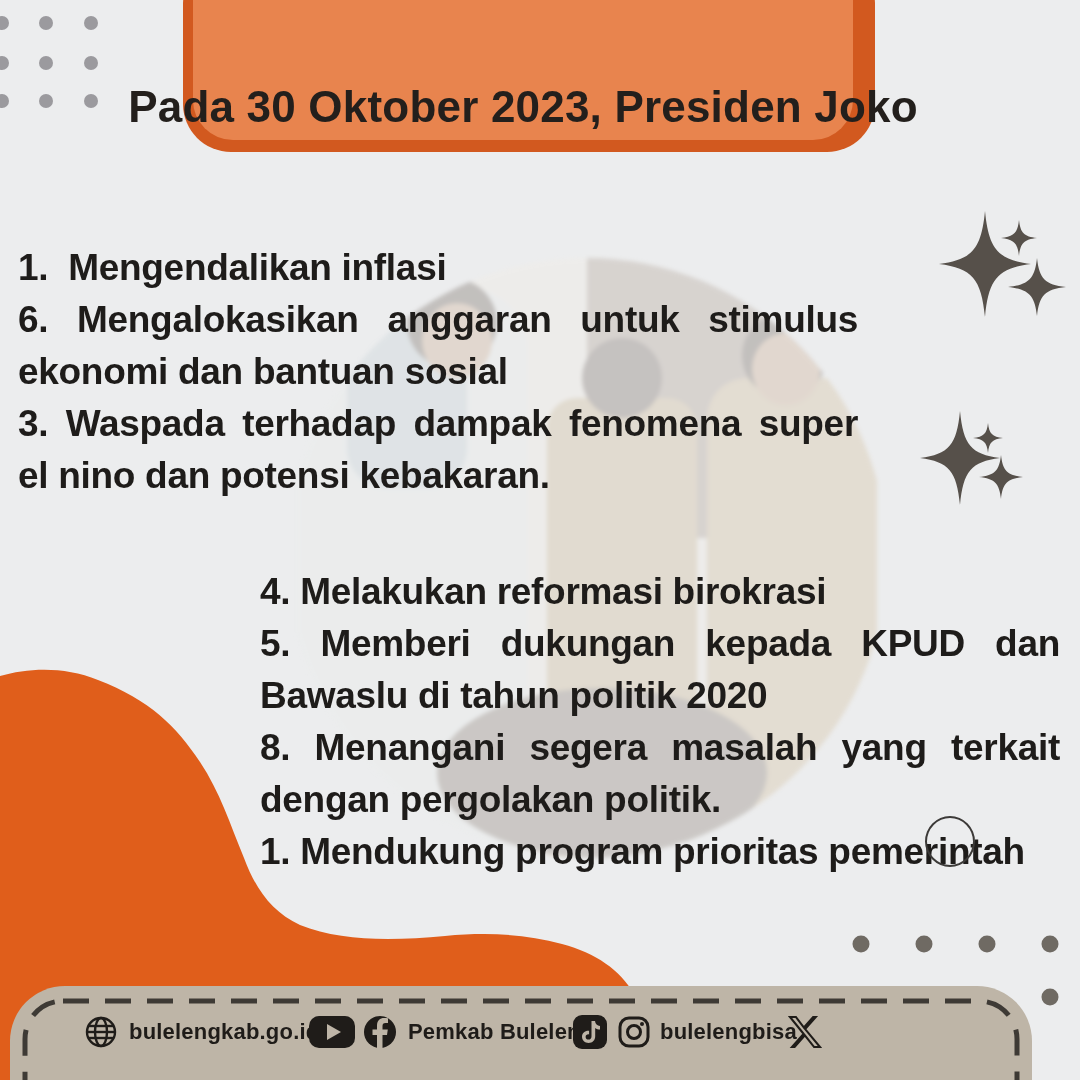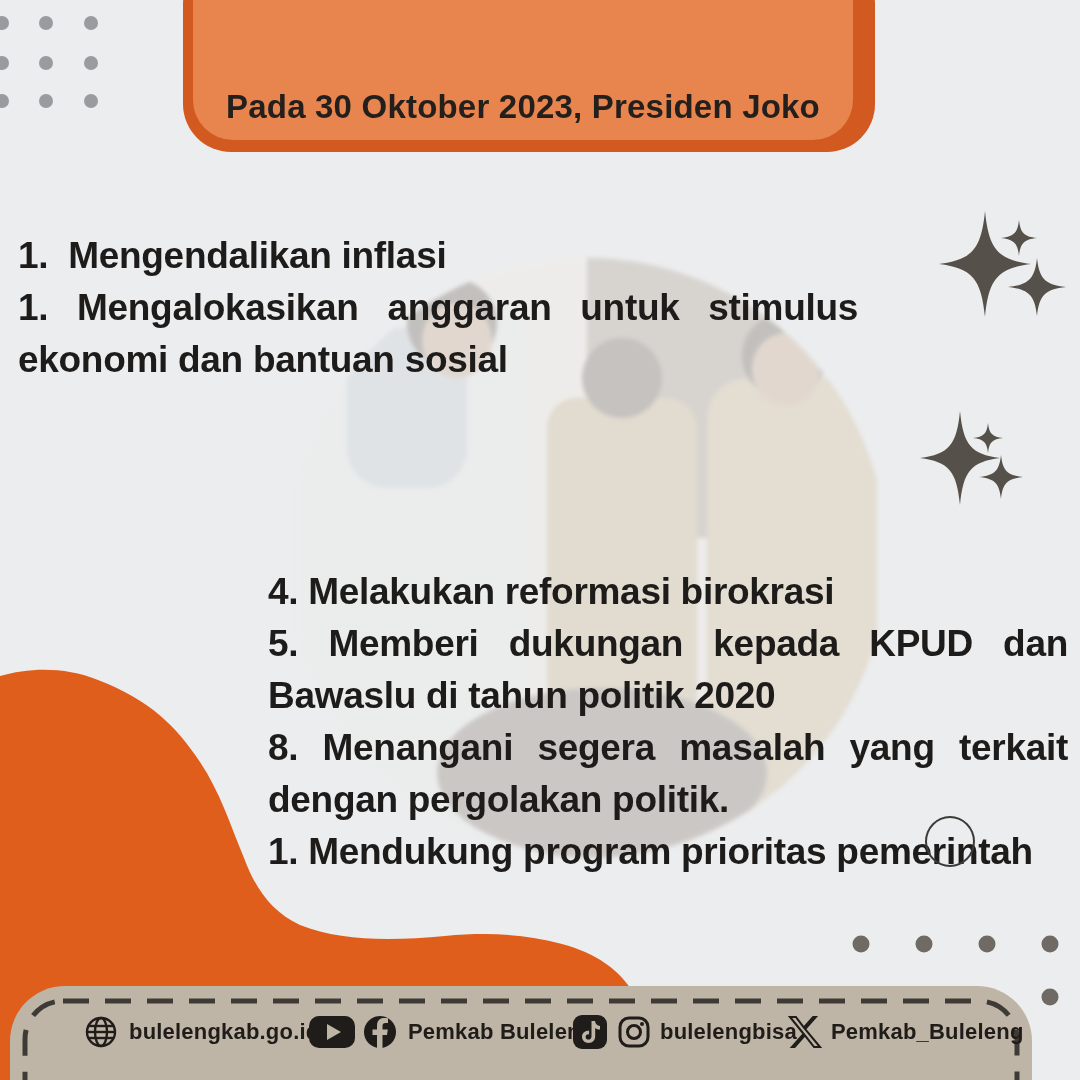--- a/index.html
+++ b/index.html
@@ -13,35 +13,35 @@
     position:absolute;left:183px;top:-44px;width:692px;height:196px;
     background:#D2591F;border-radius:48px;
   }
   .header-inner{
     position:absolute;left:10px;top:0;width:660px;height:184px;
     background:#E8844E;border-radius:40px;
     display:flex;flex-direction:column;justify-content:flex-end;
     align-items:center;padding-bottom:12px;box-sizing:border-box;
   }
   .header-line{
-    font-size:33px;line-height:43px;font-weight:700;color:#231f1c;
+    font-size:44px;line-height:43px;font-weight:700;color:#231f1c;
     text-align:center;letter-spacing:.2px;white-space:nowrap;
   }
   
   .photo-circle{
     position:absolute;left:287px;top:258px;width:600px;height:600px;
     border-radius:50%;overflow:hidden;opacity:.25;filter:blur(2px);
   }
   .photo-circle .shape{position:absolute;}
   
   .list{position:absolute;color:#1e1c1a;font-weight:700;
     font-size:37px;line-height:52px;letter-spacing:-.3px;}
   .list p{margin:0;text-align:justify;}
-  #list-left{left:18px;top:230px;width:840px;}
-  #list-right{left:268px;top:566px;width:800px;}
+  #list-left{left:18px;top:242px;width:840px;}
+  #list-right{left:260px;top:566px;width:800px;}
   
   .footer{
     position:absolute;left:10px;top:986px;width:1022px;height:110px;
     background:#BEB5A7;border-radius:55px 55px 0 0;
   }
   .footer-dash{position:absolute;left:0;top:0;}
   .footer-row{position:absolute;left:0;top:22px;width:100%;height:48px;}
   .footer-group{position:absolute;display:flex;align-items:center;gap:9px;height:48px;}
   .footer-label{font-size:22px;font-weight:700;color:#1f1c19;letter-spacing:.2px;white-space:nowrap;}
   
@@ -107,21 +107,22 @@
   <svg class="deco" style="left:905px;top:405px;" width="140" height="110" viewBox="0 0 140 110">
     <g fill="#56504A">
       <path transform="translate(55,53) scale(0.80,0.94)" d="M0,-50 C4,-14 14,-4 50,0 C14,4 4,14 0,50 C-4,14 -14,4 -50,0 C-14,-4 -4,-14 0,-50 Z"></path>
       <path transform="translate(83,33) scale(0.30)" d="M0,-50 C4,-14 14,-4 50,0 C14,4 4,14 0,50 C-4,14 -14,4 -50,0 C-14,-4 -4,-14 0,-50 Z"></path>
       <path transform="translate(96,72) scale(0.44)" d="M0,-50 C4,-14 14,-4 50,0 C14,4 4,14 0,50 C-4,14 -14,4 -50,0 C-14,-4 -4,-14 0,-50 Z"></path>
     </g>
   </svg>
 
   <div id="list-left" class="list">
     <p>1.&nbsp;&nbsp;Mengendalikan inflasi</p>
-    <p>1. Mengalokasikan anggaran untuk stimulus ekonomi dan bantuan sosial</p>
+    <p>6. Mengalokasikan anggaran untuk stimulus ekonomi dan bantuan sosial</p>
+    <p>3. Waspada terhadap dampak fenomena super el nino dan potensi kebakaran.</p>
   </div>
   <div id="list-right" class="list">
     <p>4. Melakukan reformasi birokrasi</p>
     <p>5. Memberi dukungan kepada KPUD dan Bawaslu di tahun politik 2020</p>
     <p>8. Menangani segera masalah yang terkait dengan pergolakan politik.</p>
     <p>1. Mendukung program prioritas pemerintah</p>
   </div>
 
   <div class="circle-outline"></div>
 
@@ -176,19 +177,18 @@
           <circle cx="17" cy="17" r="6.5" fill="none" stroke="#1F1C19" stroke-width="3"></circle>
           <circle cx="25" cy="9" r="2" fill="#1F1C19"></circle>
         </svg>
         <span class="footer-label">bulelengbisa</span>
       </div>
 
       <div class="footer-group" style="left:778px;">
         <svg width="34" height="32" viewBox="0 0 26 24">
           <path d="M1.5,0.5 L6,0.5 L12.2,8.6 L19.3,0.5 L21.3,0.5 L13.1,9.8 L24.5,23.5 L20,23.5 L12.9,14.6 L5,23.5 L3,23.5 L11.9,13.4 Z" fill="none" stroke="#1F1C19" stroke-width="1.6"></path>
         </svg>
-        <span class="footer-label">Pemkab_Buleleng</span>
       </div>
 
     </div>
   </div>
 
 </div>
 
 </body></html>

